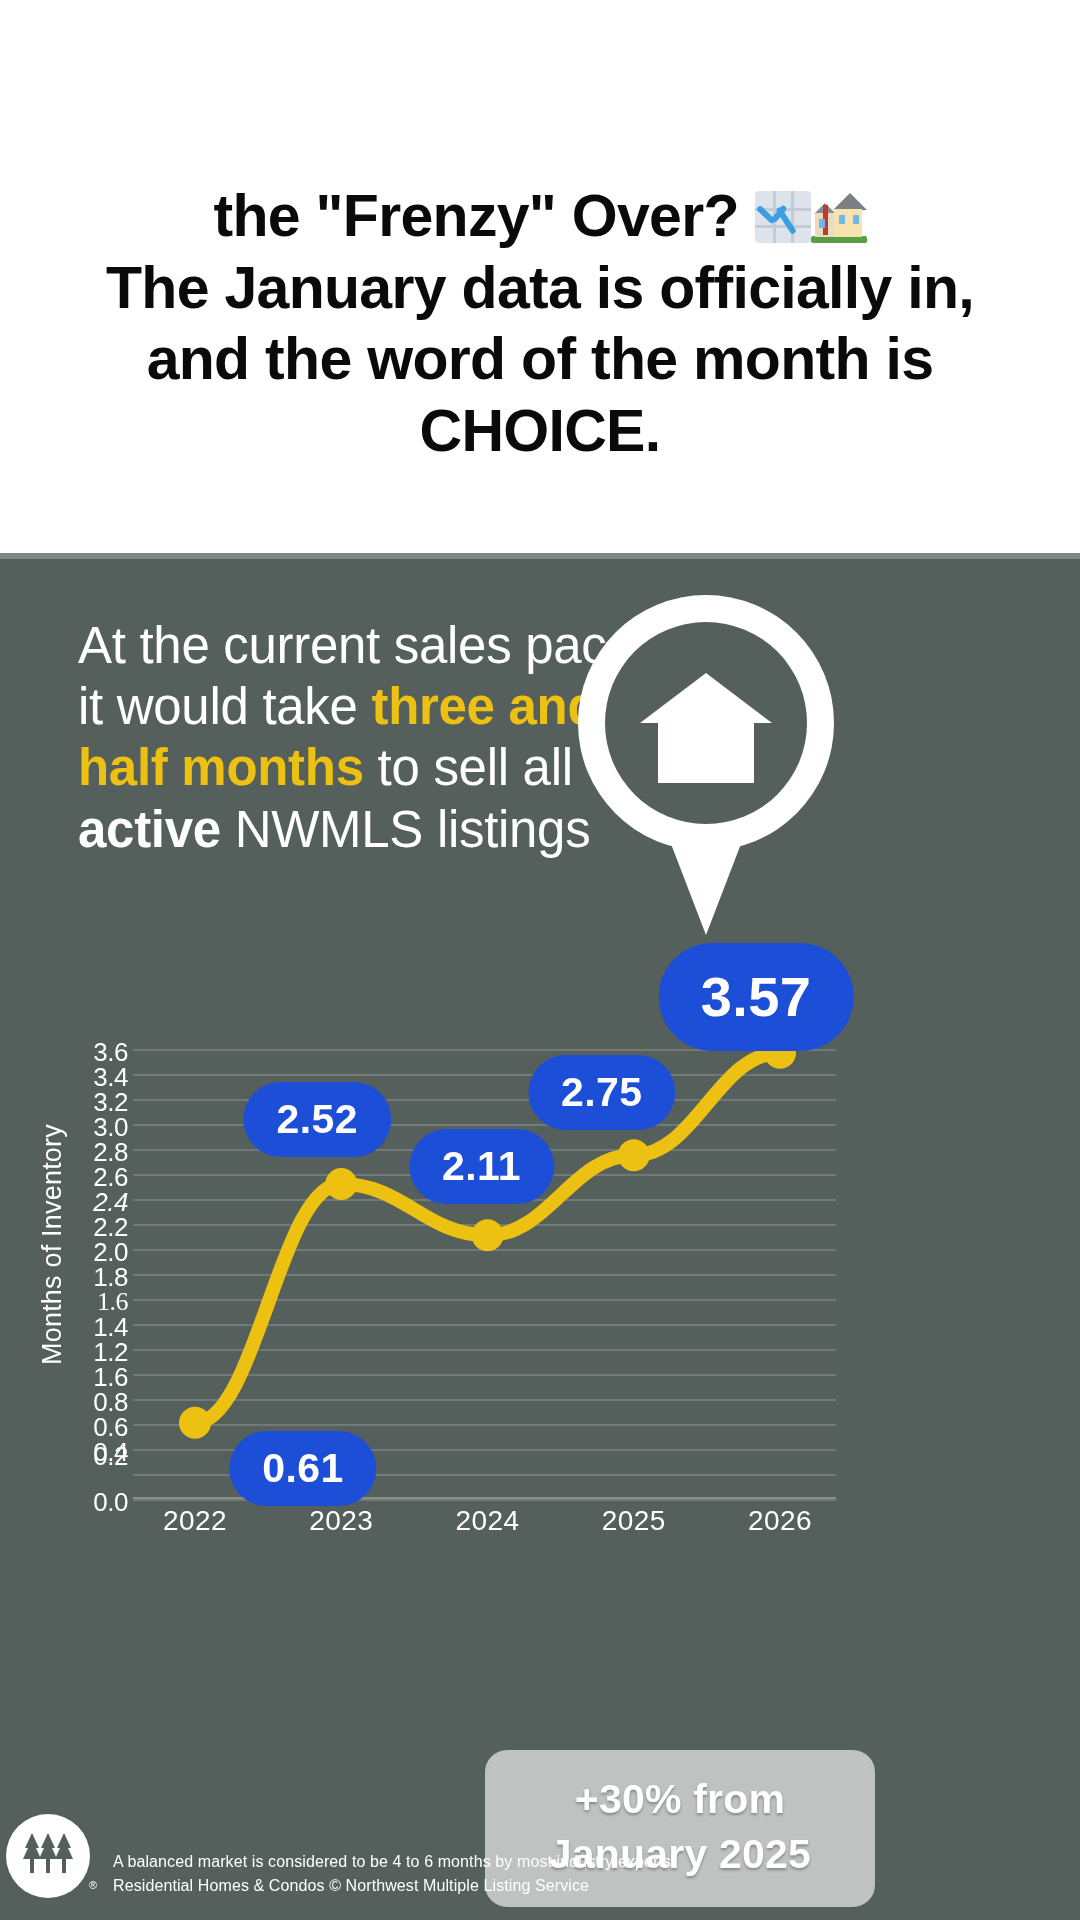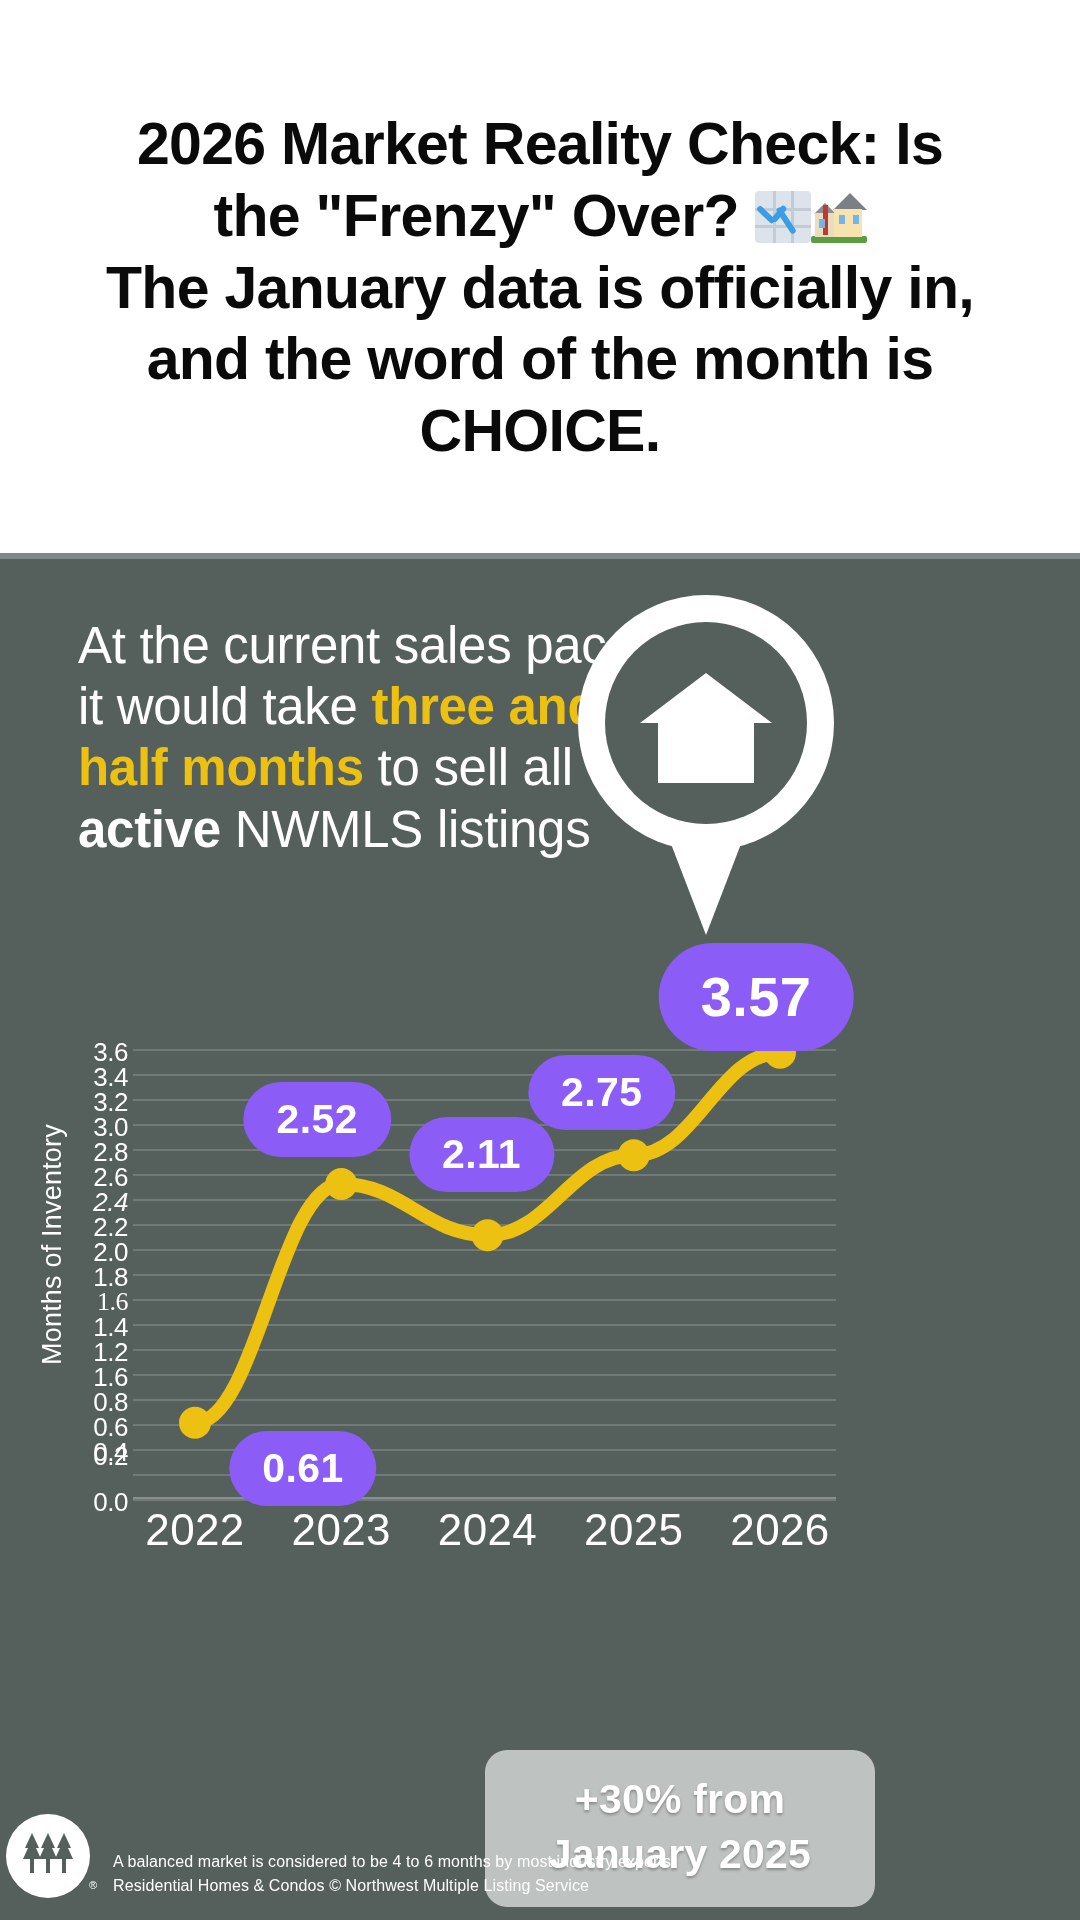--- a/index.html
+++ b/index.html
@@ -178,31 +178,31 @@
   }
   .axis-bottom {
     position:absolute; left:0; bottom:0; width:703px; height:2px;
     background:rgba(255,255,255,0.3);
   }
   .xticks {
     position:absolute; left:133px; top:472px; width:703px; height:46px;
   }
   .xtick {
     position:absolute;
-    font-size:44px; color:#ffffff;
+    font-size:28px; color:#ffffff;
     transform:translateX(-50%);
     white-space:nowrap;
     letter-spacing:0.4px;
   }
   svg.series { position:absolute; left:0; top:0; width:703px; height:450px; overflow:visible; }
 
   
   .badge {
     position:absolute;
-    background:#8b5cf6;
+    background:#1d4ed8;
     color:#ffffff;
     font-size:41px;
     font-weight:700;
     border-radius:48px;
     padding:17px 33px;
     line-height:1;
     white-space:nowrap;
     transform:translateX(-50%);
     letter-spacing:0.4px;
   }
@@ -244,21 +244,21 @@
   .logo .reg {
     position:absolute; right:-7px; bottom:7px;
     font-size:11px; color:#ffffff;
   }
 </style>
 </head>
 <body>
 
 <div class="header">
   <div class="header-title">
-    <span>2026 Market Reality Check: Is</span><br>
+    <br>
     <span>the "Frenzy" Over? </span><span class="emoji-chart"><i class="g1"></i><i class="g2"></i><i class="g3"></i><i class="g4"></i><i class="ln l1"></i><i class="ln l2"></i><i class="ln l3"></i></span><span class="emoji-house"><i class="grass"></i><i class="roofB"></i><i class="bodyB"></i><i class="tree"></i><i class="roofA"></i><i class="bodyA"></i><i class="win" style="left:28px;top:24px;"></i><i class="win" style="left:42px;top:24px;"></i><i class="win" style="left:8px;top:28px;"></i></span><br>
     <span>The January data is officially in,</span><br>
     <span>and the word of the month is</span><br>
     <span>CHOICE.</span>
   </div>
 </div>
 
 <div class="info">
   <div class="info-topline"></div>
 
@@ -335,21 +335,21 @@
         <div class="xtick" style="left: 208.25px;">2023</div>
         <div class="xtick" style="left: 354.5px;">2024</div>
         <div class="xtick" style="left: 500.75px;">2025</div>
         <div class="xtick" style="left: 647px;">2026</div>
       </div>
   </div>
 
   <div id="badges">
       <div class="badge" style="left: 303px; top: 877.75px;">0.61</div>
       <div class="badge" style="left: 317.25px; top: 529px;">2.52</div>
-      <div class="badge" style="left: 481.5px; top: 564px;">2.11</div>
+      <div class="badge" style="left: 481.5px; top: 576px;">2.11</div>
       <div class="badge" style="left: 601.75px; top: 502.25px;">2.75</div>
       <div class="badge big" style="left: 756px; top: 389.75px;">3.57</div>
     </div>
 
   <div class="callout">
     <div>+30% from</div>
     <div>January 2025</div>
   </div>
 
   <div class="logo">

